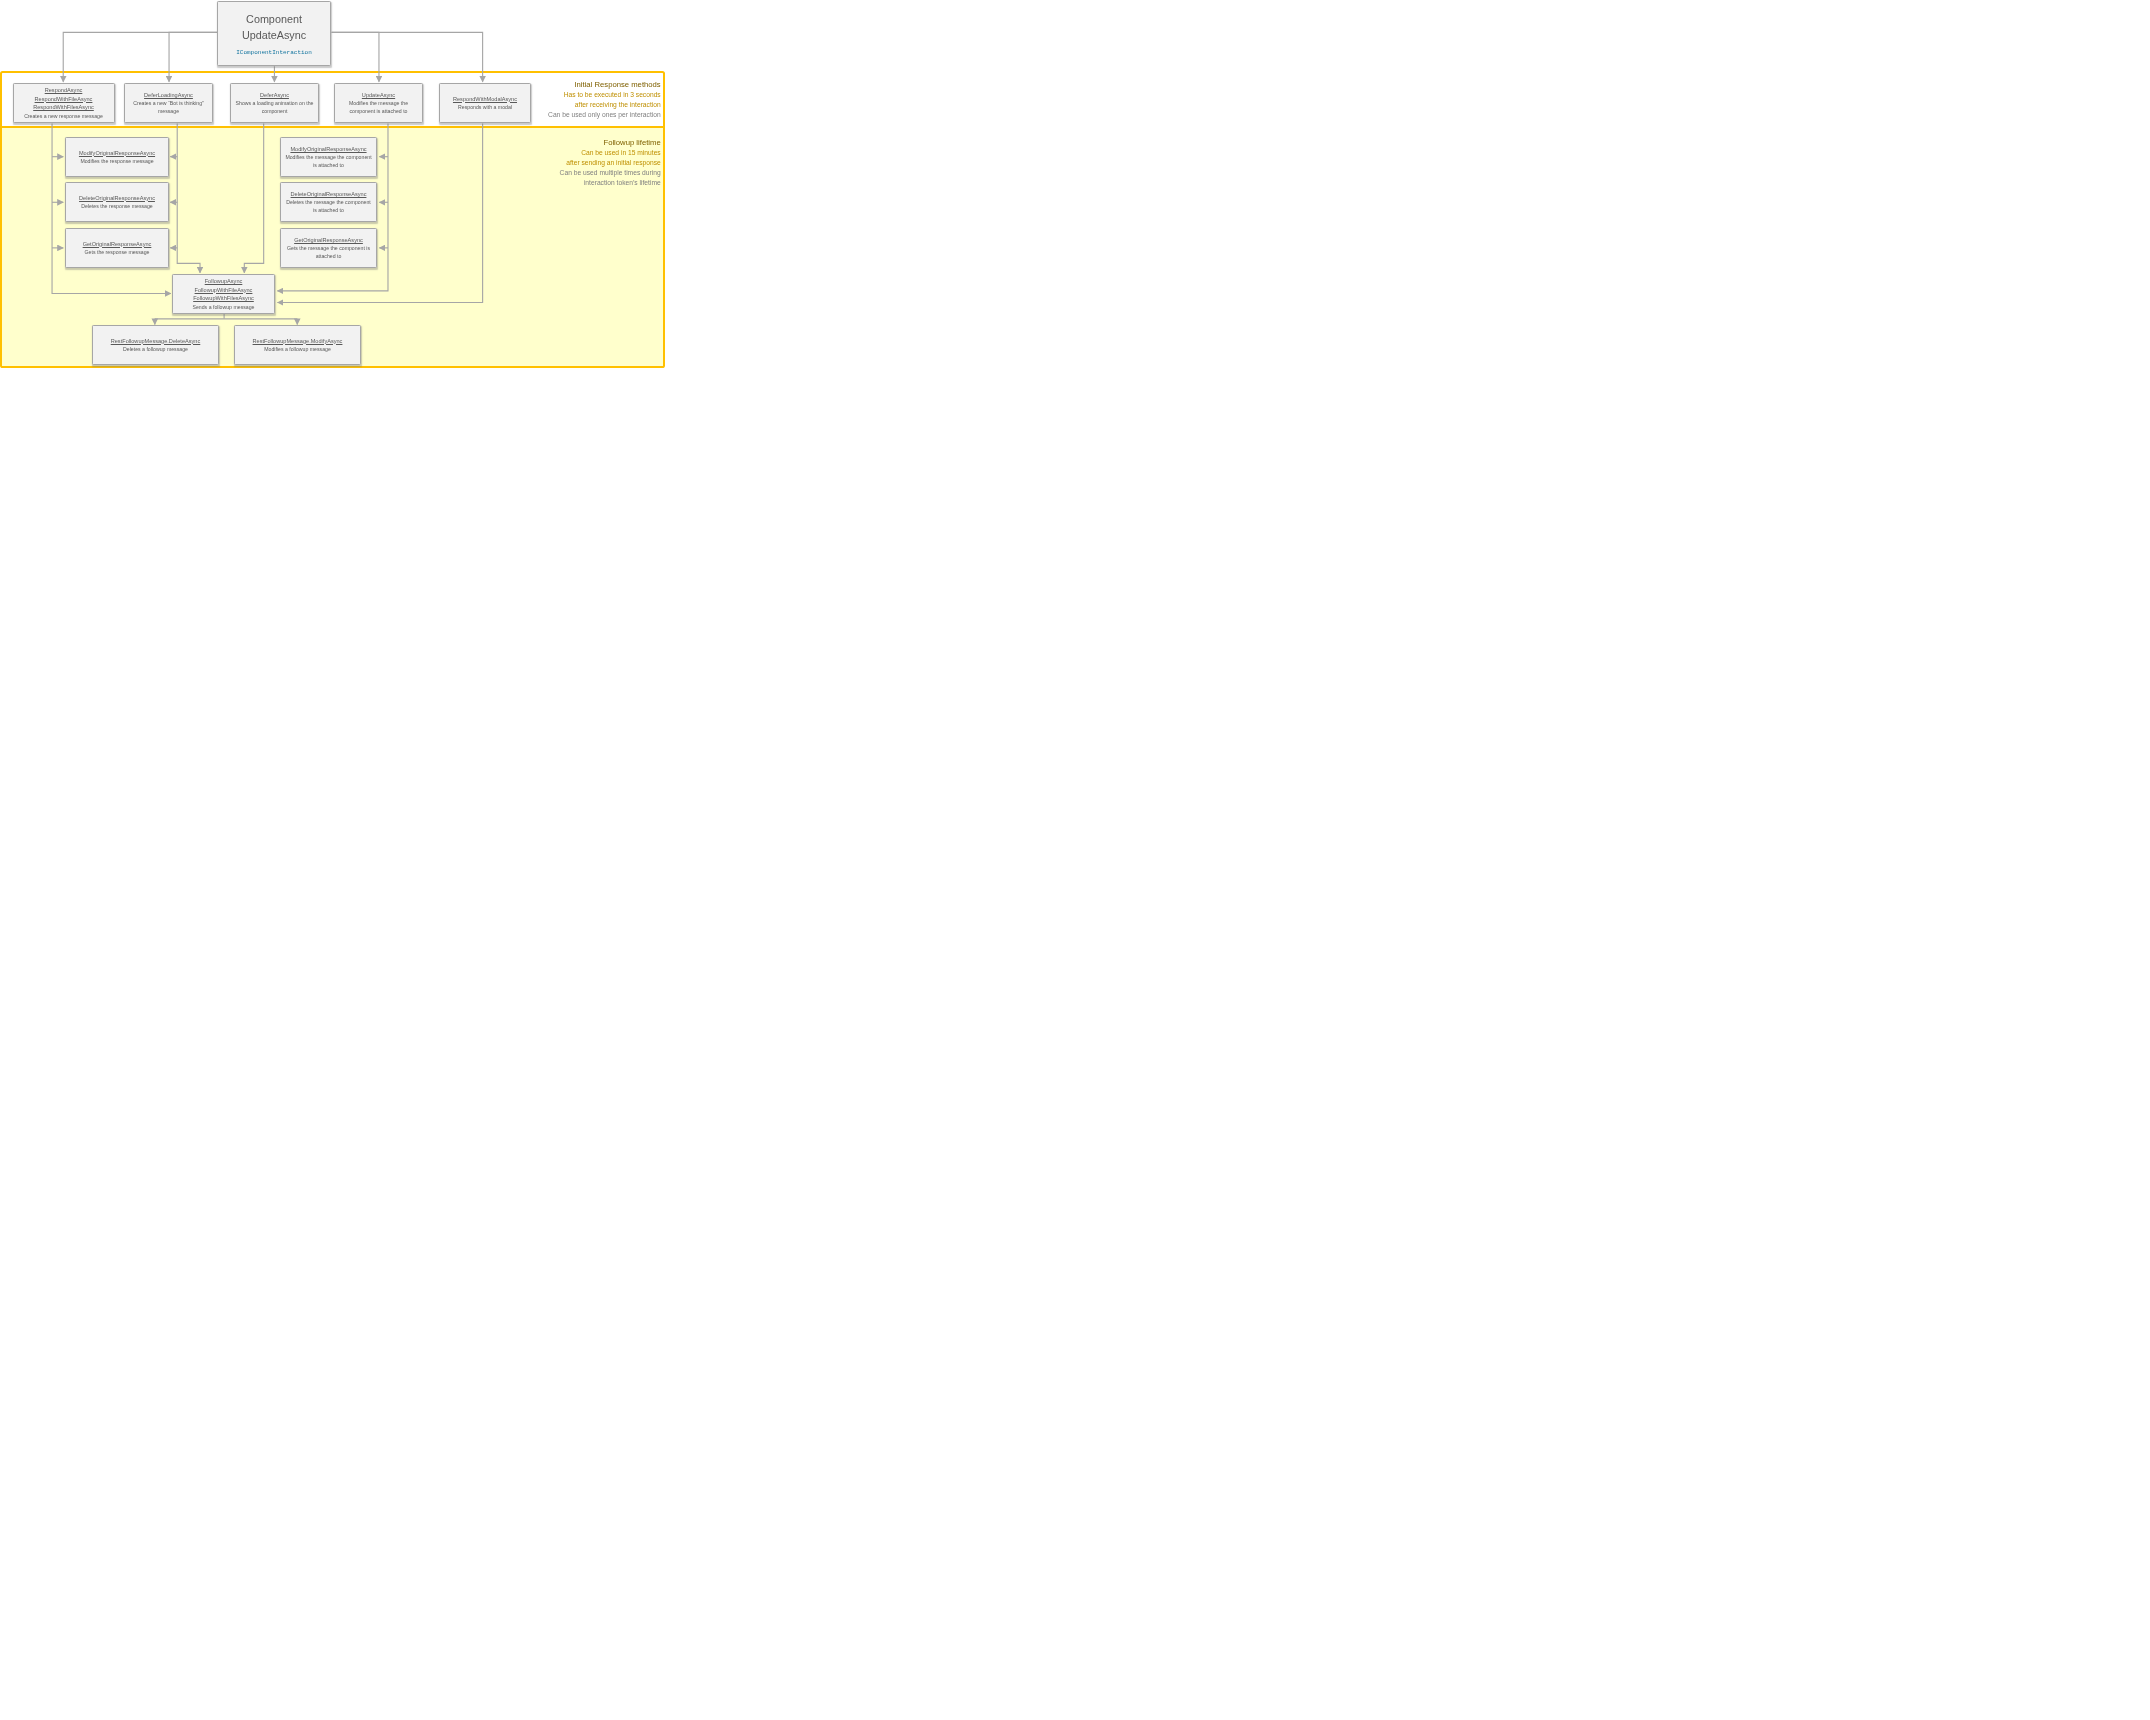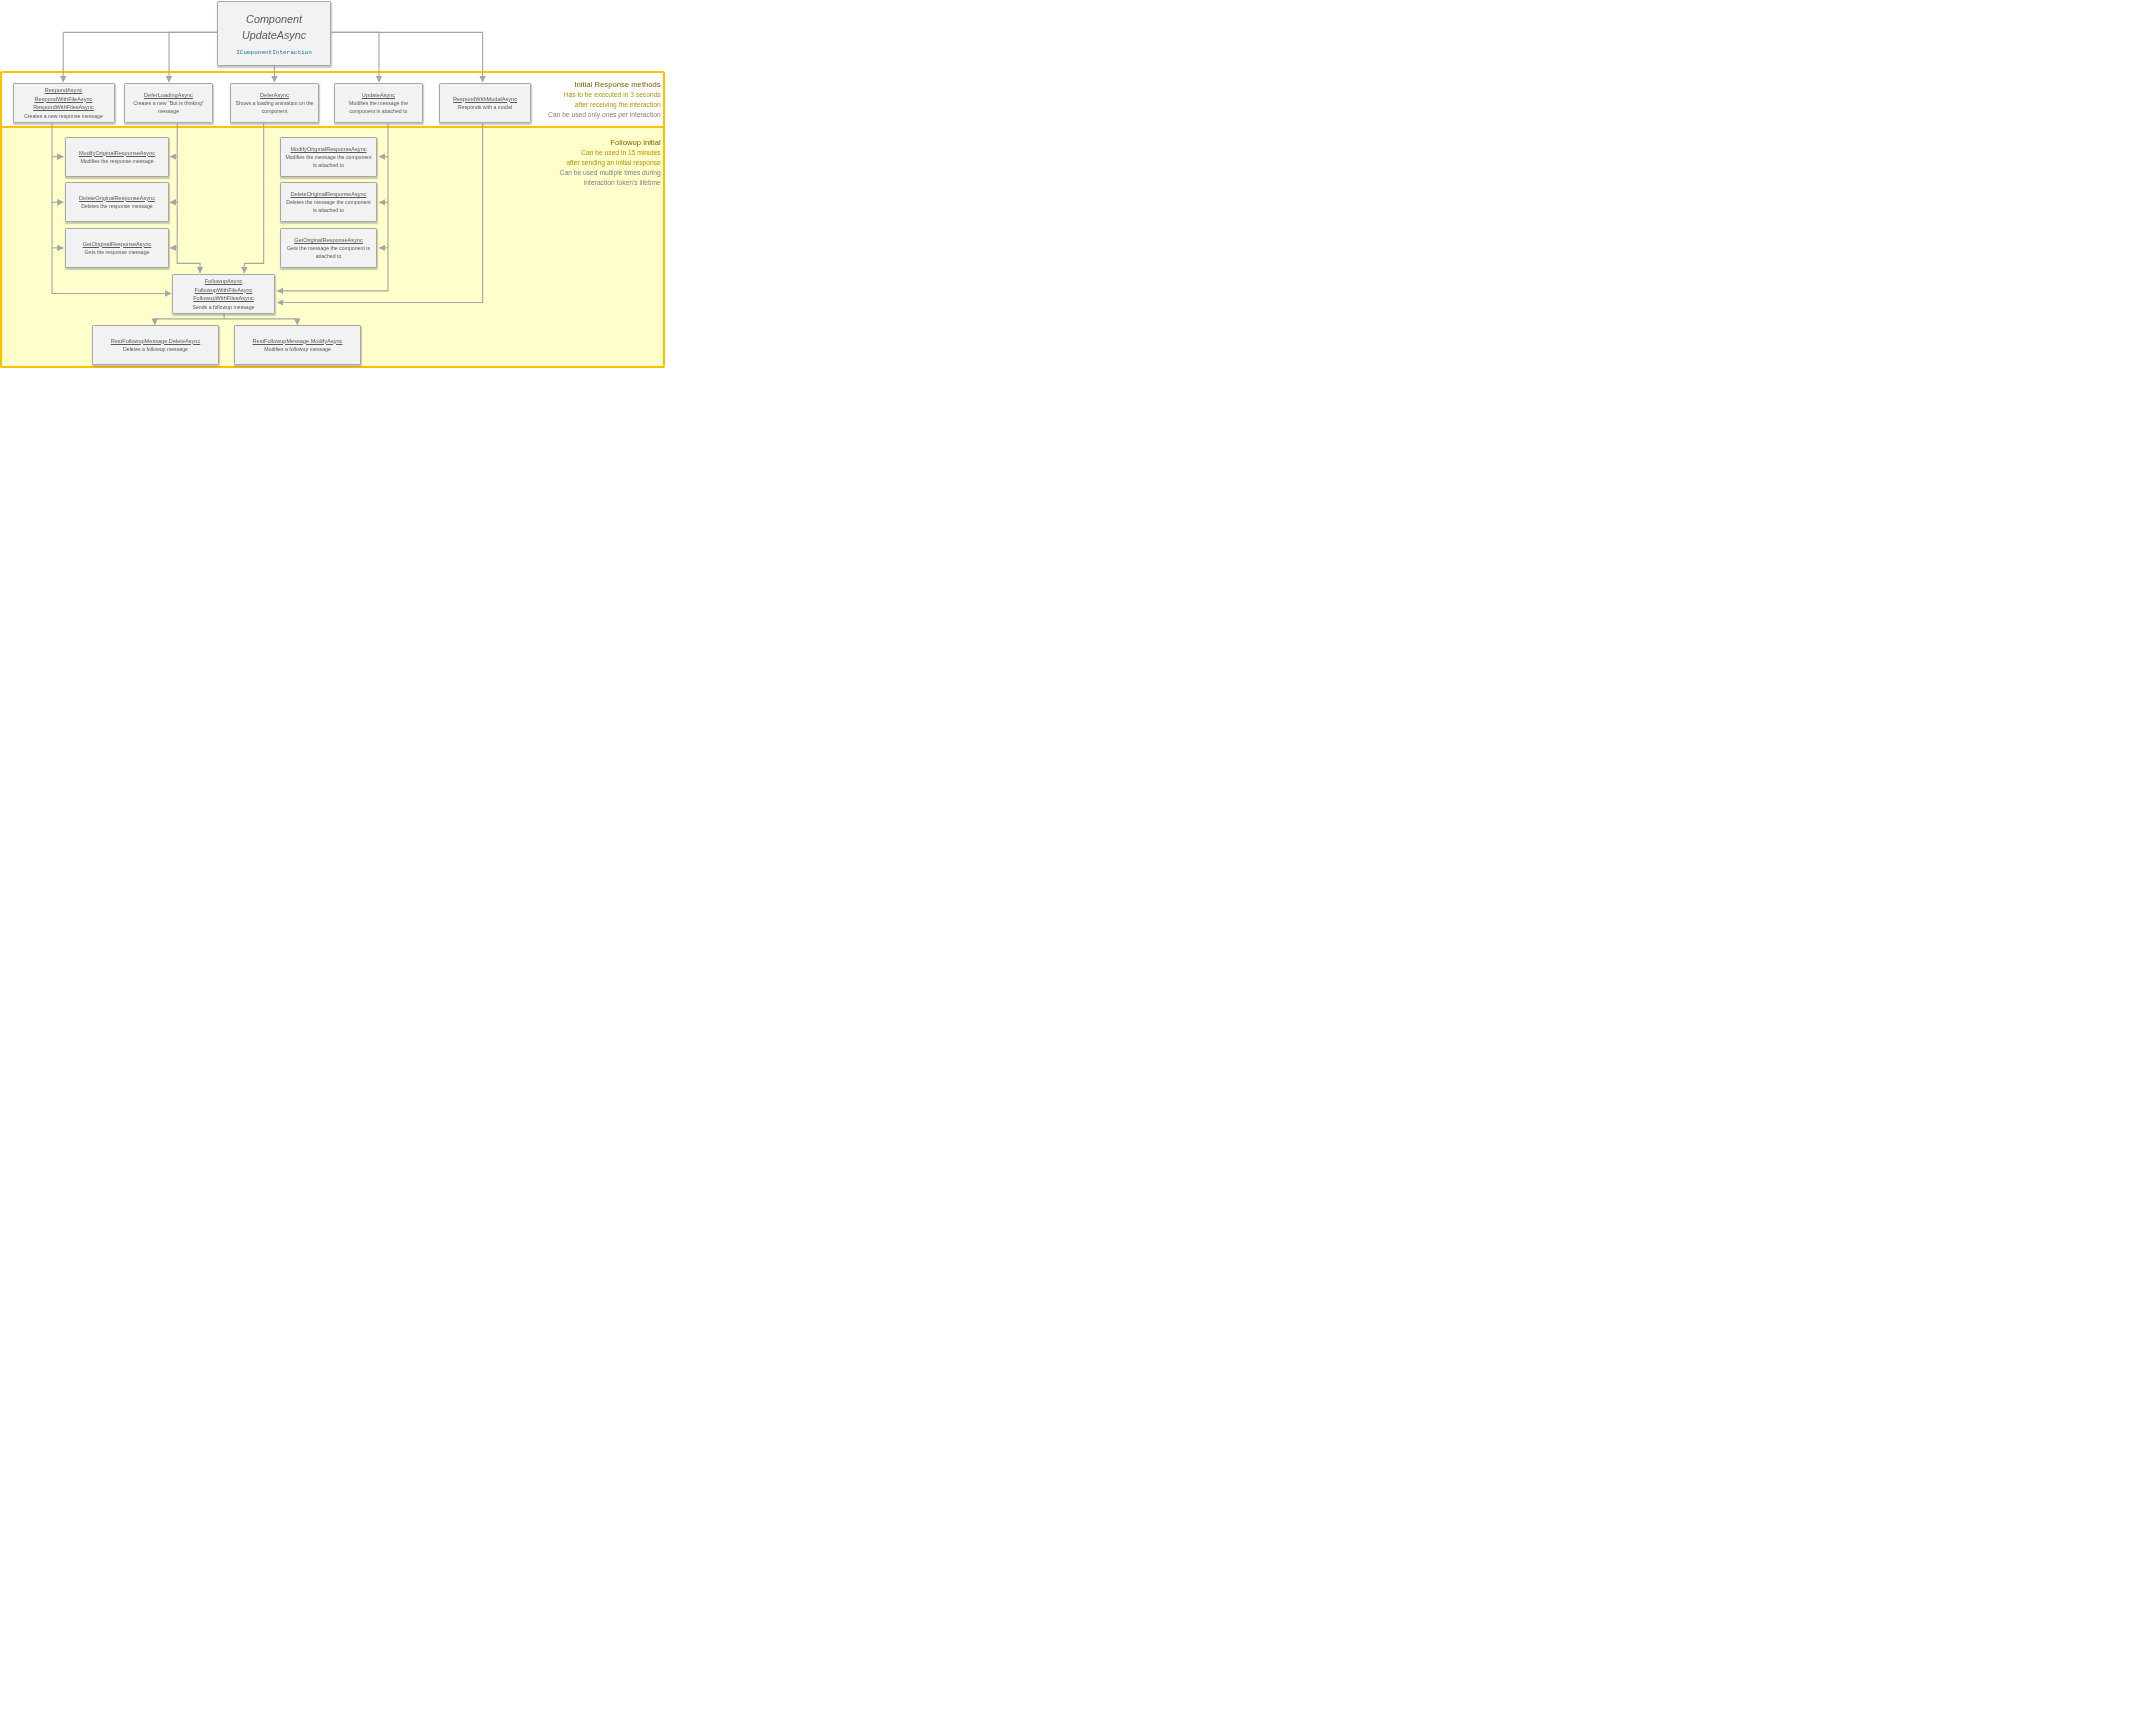--- a/index.html
+++ b/index.html
@@ -33,21 +33,21 @@
     background:var(--box_bg);
     border:1.3px solid var(--box_border);
     border-radius:1.3px;
     box-shadow:0.9px 1.3px 1.3px rgba(120,120,120,0.40);
     display:flex;flex-direction:column;align-items:center;justify-content:center;
     text-align:center;color:var(--text);
   }
   .node .m{display:block;text-decoration:underline;font-size:5.6px;line-height:8.6px;}
   .node .desc{font-size:5.2px;line-height:7.3px;margin-top:0.9px;padding:0 3.4px;}
   #node-root{left:217px;top:1.3px;width:114px;height:65px;}
-  #node-root .title-line{font-size:10.8px;line-height:15.5px;font-style:italic;}
+  #node-root .title-line{font-size:10.8px;line-height:15.5px;}
   #node-root .iface{font-family:"Liberation Mono", monospace;font-size:6px;margin-top:5.6px;color:var(--interface_text);}
   .ann{position:absolute;right:4.3px;width:224px;text-align:right;z-index:2;}
   .ann .ann-title{font-size:7.7px;font-weight:normal;line-height:10.3px;color:var(--heading_gold);}
   .ann .ann-gold{font-size:6.7px;line-height:10px;color:var(--sub_gold);}
   .ann .ann-gray{font-size:6.7px;line-height:10px;color:var(--note_gray);}
   #ann-initial{top:80px;}
   #ann-followup{top:138px;}
 </style>
 </head>
 <body>
@@ -136,21 +136,21 @@
   </div>
 
   <div class="ann" id="ann-initial">
     <div class="ann-title">Initial Response methods</div>
     <div class="ann-gold">Has to be executed in 3 seconds</div>
     <div class="ann-gold">after receiving the interaction</div>
     <div class="ann-gray">Can be used only ones per interaction</div>
   </div>
 
   <div class="ann" id="ann-followup">
-    <div class="ann-title">Followup initial</div>
+    <div class="ann-title">Followup lifetime</div>
     <div class="ann-gold">Can be used in 15 minutes</div>
     <div class="ann-gold">after sending an initial response</div>
     <div class="ann-gray">Can be used multiple times during</div>
     <div class="ann-gray">interaction token’s lifetime</div>
   </div>
 
   <div class="node" style="left:65px;top:137px;width:104px;height:40px">
     <span class="m">ModifyOriginalResponseAsync</span>
     <div class="desc">Modifies the response message</div>
   </div>

